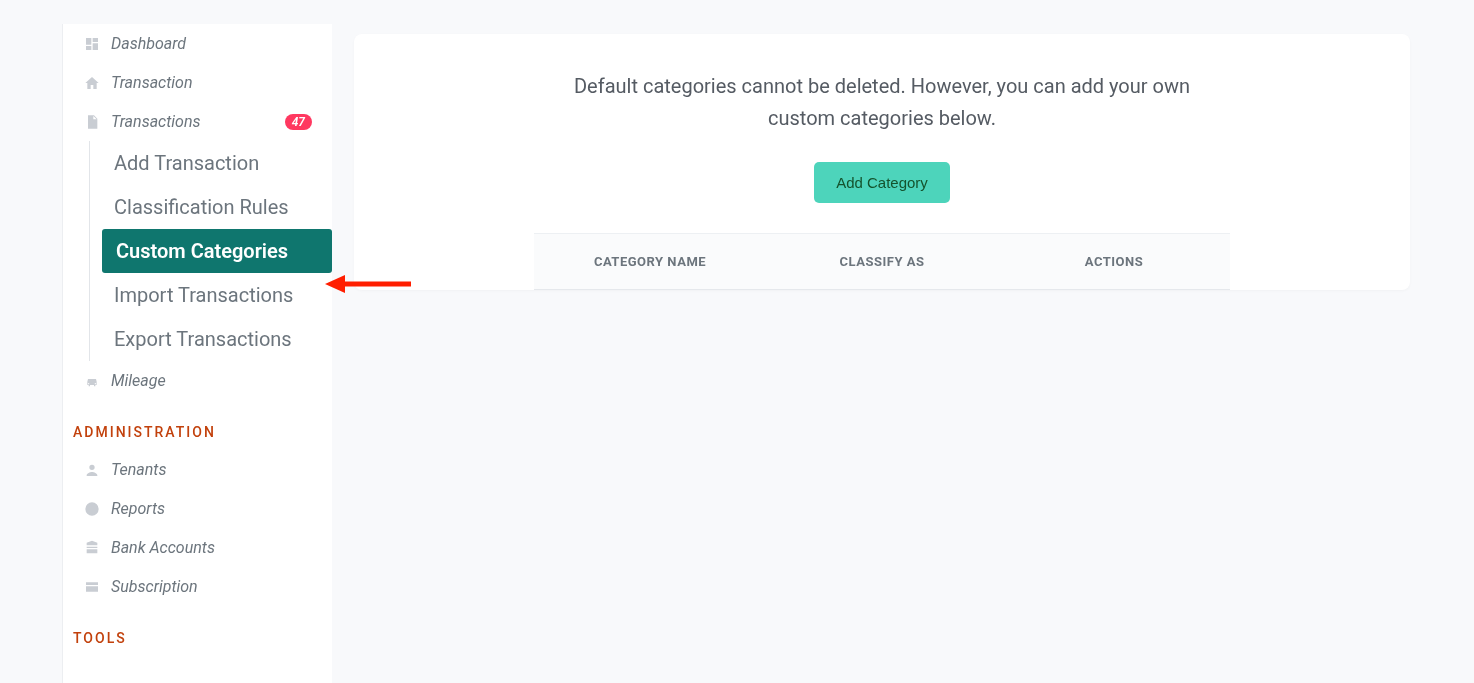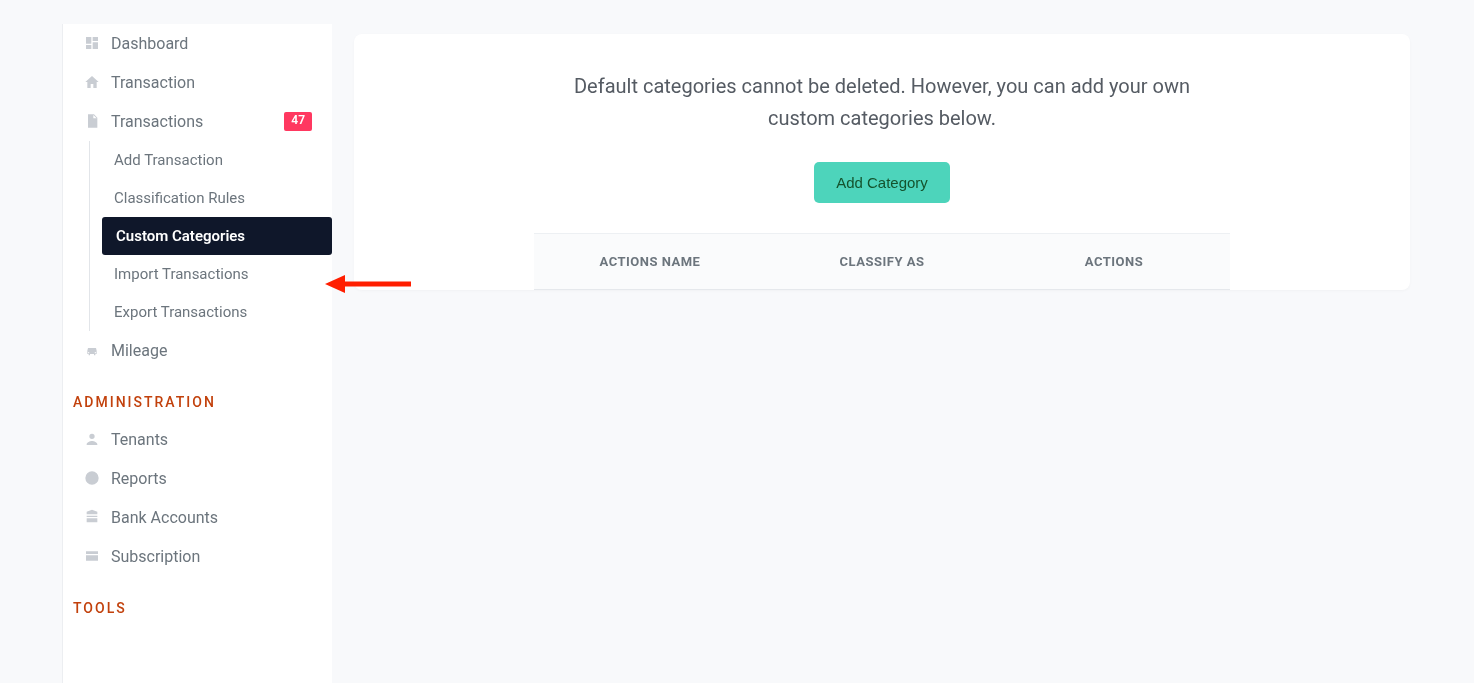--- a/index.html
+++ b/index.html
@@ -21,58 +21,60 @@
     }
     .sidebar-inner {
       background: #fff;
       width: 270px;
       height: 100%;
       padding-top: 0;
       border-left: 1px solid #eceef1;
     }
     .nav-item {
       display: flex;
+      align-items: center;
       padding: 10px 20px;
       cursor: pointer;
       color: #6c757d;
       font-size: 16px;
+      font-style: italic;
     }
     .nav-item .icon {
       width: 18px;
       height: 18px;
       margin-right: 10px;
       color: #c9cdd3;
       display: inline-flex;
       align-items: center;
       justify-content: center;
       flex-shrink: 0;
     }
     .nav-item .label { flex: 1; }
     .badge {
       background: #ff3860;
       color: #fff;
       font-size: 12px;
       font-weight: 600;
       padding: 1px 7px;
-      border-radius: 2px;
+      border-radius: 8px;
       margin-left: 6px;
     }
     .sub-nav {
       margin-left: 26px;
       border-left: 1px solid #e2e5e9;
     }
     .sub-nav-item {
       display: block;
       padding: 10px 18px;
-      font-size: 15px;
+      font-size: 20px;
       color: #6c757d;
       cursor: pointer;
     }
     .sub-nav-item.active {
-      background: #0f172a;
+      background: #0f766e;
       color: #fff;
       font-weight: 600;
       margin-left: 12px;
       border-radius: 3px;
       padding: 10px 14px;
     }
     .sub-nav-item:not(.active) { margin-left: 24px; padding-left: 0; }
     .section-header {
       font-size: 14px;
       letter-spacing: 2px;
@@ -228,21 +230,21 @@
     <div class="section-header">TOOLS</div>
 
   </div>
 </div>
 
 <div class="main">
   <div class="card">
     <p class="card-text">Default categories cannot be deleted. However, you can add your own custom categories below.</p>
     <button class="add-btn">Add Category</button>
     <div class="table-head">
-      <div class="th">ACTIONS NAME</div>
+      <div class="th">CATEGORY NAME</div>
       <div class="th">CLASSIFY AS</div>
       <div class="th">ACTIONS</div>
     </div>
   </div>
 </div>
 
 <div class="arrow">
   <svg width="90" height="24">
     <line x1="18" y1="12" x2="88" y2="12" stroke="#ff1e00" stroke-width="5"></line>
     <polygon points="2,12 22,3 22,21" fill="#ff1e00"></polygon>

